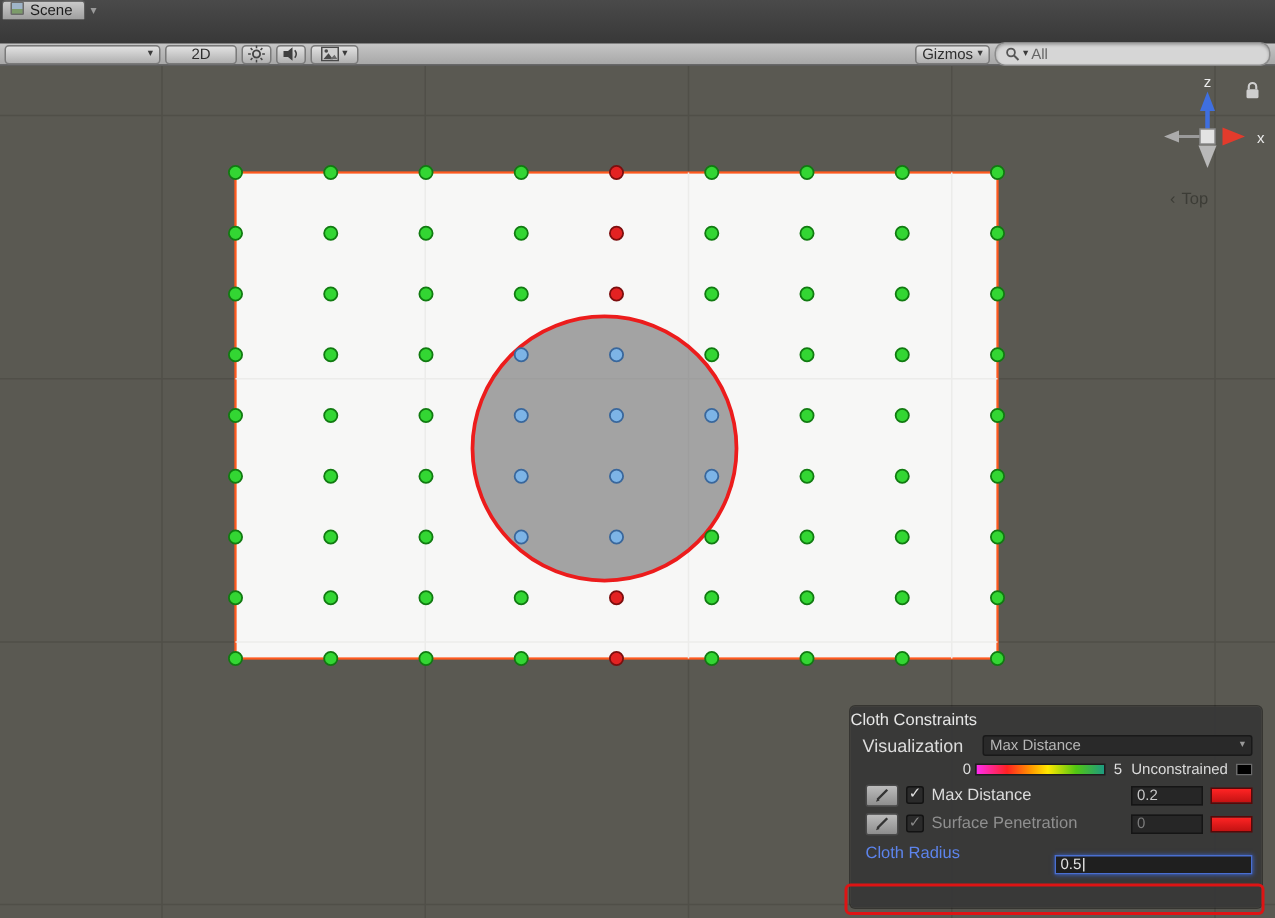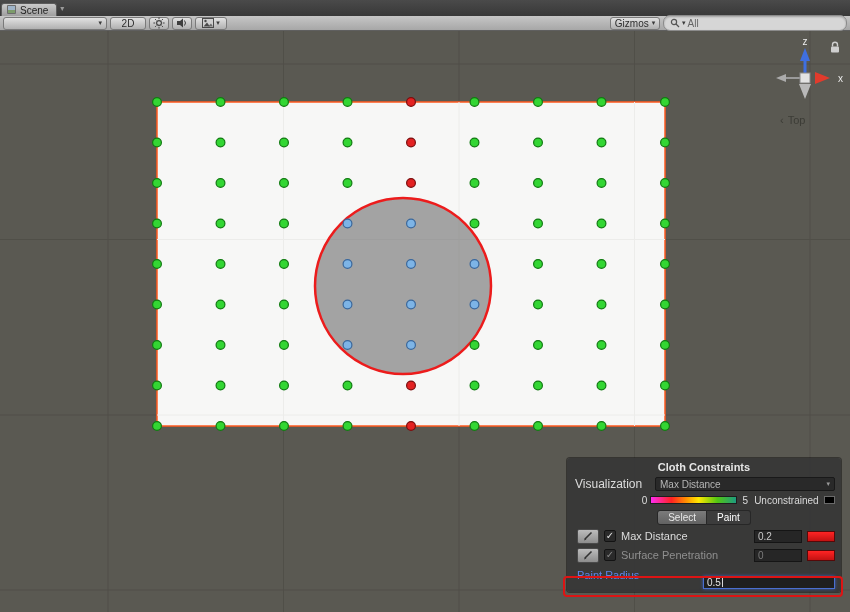--- a/index.html
+++ b/index.html
@@ -1,32 +1,32 @@
 <!DOCTYPE html>
 <html><head>
 <meta charset="utf-8">
 <style>
   html,body{margin:0;padding:0;background:#222;}
   *{box-sizing:border-box;}
   .window{position:relative;width:850px;height:612px;font-family:"Liberation Sans",sans-serif;overflow:hidden;background:#3f3f3f;}
 
   
-  .tabbar{height:16px;background:linear-gradient(#4a4a4a,#383838);display:flex;align-items:flex-end;}
+  .tabbar{height:29px;background:linear-gradient(#4a4a4a,#383838);display:flex;align-items:flex-start;}
   .tab{display:inline-flex;align-items:center;gap:3px;height:13px;margin-left:1px;padding:0 8px 0 4px;
        background:linear-gradient(#cacaca,#9e9e9e);border:1px solid #5c5c5c;border-bottom:none;
        border-radius:3px 3px 0 0;font-size:10px;color:#1d1d1d;}
   .tab-menu-arrow{color:#9a9a9a;font-size:8px;margin-left:3px;line-height:14px;}
 
   
   .toolbar{height:15px;background:linear-gradient(#c6c6c6,#a7a7a7);border-bottom:1px solid #5f5f5f;
            display:flex;align-items:center;padding:0 3px;gap:3px;}
   .tb-bevel{height:13px;background:linear-gradient(#e2e2e2,#b0b0b0);border:1px solid #7a7a7a;border-radius:3px;
             display:inline-flex;align-items:center;justify-content:center;font-size:10px;color:#2e2e2e;padding:0 4px;}
   .tb-drawmode{width:104px;justify-content:flex-end;}
-  .tb-2d{width:36px;}
+  .tb-2d{width:48px;}
   .tb-icon{width:20px;padding:0;}
   .tb-effects{width:32px;gap:2px;padding:0 3px;}
   .dd-caret{font-size:7px;color:#3a3a3a;line-height:10px;}
   .tb-spacer{flex:1;}
   .tb-gizmos{width:50px;gap:3px;text-align:center;}
   .searchbox{width:184px;height:16px;background:#d6d6d6;border:1px solid #8b8b8b;border-radius:7px;
              display:flex;align-items:center;padding:0 6px;gap:2px;font-size:10px;color:#666;box-shadow:inset 0 1px 2px rgba(0,0,0,0.25);}
 
   
   .scene{position:relative;width:850px;height:583px;background:#5a5952;overflow:hidden;}
@@ -35,21 +35,21 @@
   
   .axis-gizmo{position:absolute;left:768px;top:3px;}
   .axis-gizmo text{font-family:"Liberation Sans",sans-serif;font-size:10px;fill:#ececec;}
   .orientation-label{position:absolute;left:780px;top:83px;font-size:11px;color:#3c3c36;display:flex;gap:4px;align-items:center;}
   .lock-icon{position:absolute;left:828px;top:9px;}
 
   
   .cloth-panel{position:absolute;left:567px;top:427px;width:274px;height:134px;
                background:rgba(56,56,56,0.97);border-radius:3px;box-shadow:0 0 0 1px rgba(0,0,0,0.4);
                color:#dcdcdc;font-size:11px;}
-  .panel-title{text-align:center;padding-top:3px;font-size:11px;color:#e6e6e6;height:16px;font-weight:bold;}
+  .panel-title{padding-top:3px;font-size:11px;color:#e6e6e6;height:16px;}
   .p-row{display:flex;align-items:center;}
   .viz-row{margin:3px 6px 0 8px;}
   .viz-label{width:80px;font-size:12px;}
   .dropdown{flex:1;height:14px;background:#292929;border:1px solid #191919;border-radius:2px;
             display:flex;align-items:center;justify-content:space-between;padding:0 4px;font-size:10px;color:#b6b6b6;}
   .dropdown .dd-caret{color:#9a9a9a;}
   .grad-row{margin:3px 6px 0 0;padding-left:72px;gap:3px;font-size:10px;height:12px;}
   .gnum{width:9px;text-align:right;color:#dedede;}
   .gradientbar{width:92px;height:8px;border:1px solid #1d1d1d;
      background:linear-gradient(90deg,#ff2cf0 0%,#ff2222 24%,#ff9400 42%,#ffe800 56%,#52c613 78%,#1e9b80 100%);}
@@ -289,24 +289,20 @@
       </div>
 
       <div class="p-row grad-row">
         <span class="gnum">0</span>
         <div class="gradientbar"></div>
         <span class="gnum">5</span>
         <span class="uncon-label">Unconstrained</span>
         <span class="swatch-black"></span>
       </div>
 
-      <div class="p-row mode-row">
-        <button class="mode-btn left">Select</button>
-        <button class="mode-btn right active">Paint</button>
-      </div>
 
       <div class="p-row constraint-row">
         <button class="tool-btn">
           <svg width="12" height="12" viewBox="0 0 12 12">
             <line x1="3" y1="9" x2="9.5" y2="2.5" stroke="#333" stroke-width="1.6"></line>
             <polygon points="2,10.5 4.4,9.6 2.9,8.1" fill="#333"></polygon>
           </svg>
         </button>
         <span class="checkbox">✓</span>
         <span class="clabel">Max Distance</span>
@@ -322,21 +318,21 @@
           </svg>
         </button>
         <span class="checkbox">✓</span>
         <span class="clabel">Surface Penetration</span>
         <span class="vfield">0</span>
         <span class="swatch-red"></span>
       </div>
 
 
       <div class="p-row radius-row">
-        <span class="radius-label">Paint Radius</span>
+        <span class="radius-label">Cloth Radius</span>
         <span class="radius-field">
           <span>0.5</span>
           <span class="caret"></span>
         </span>
       </div>
     </div>
 
     <div class="annotation-box"></div>
   </div>
 </div>

